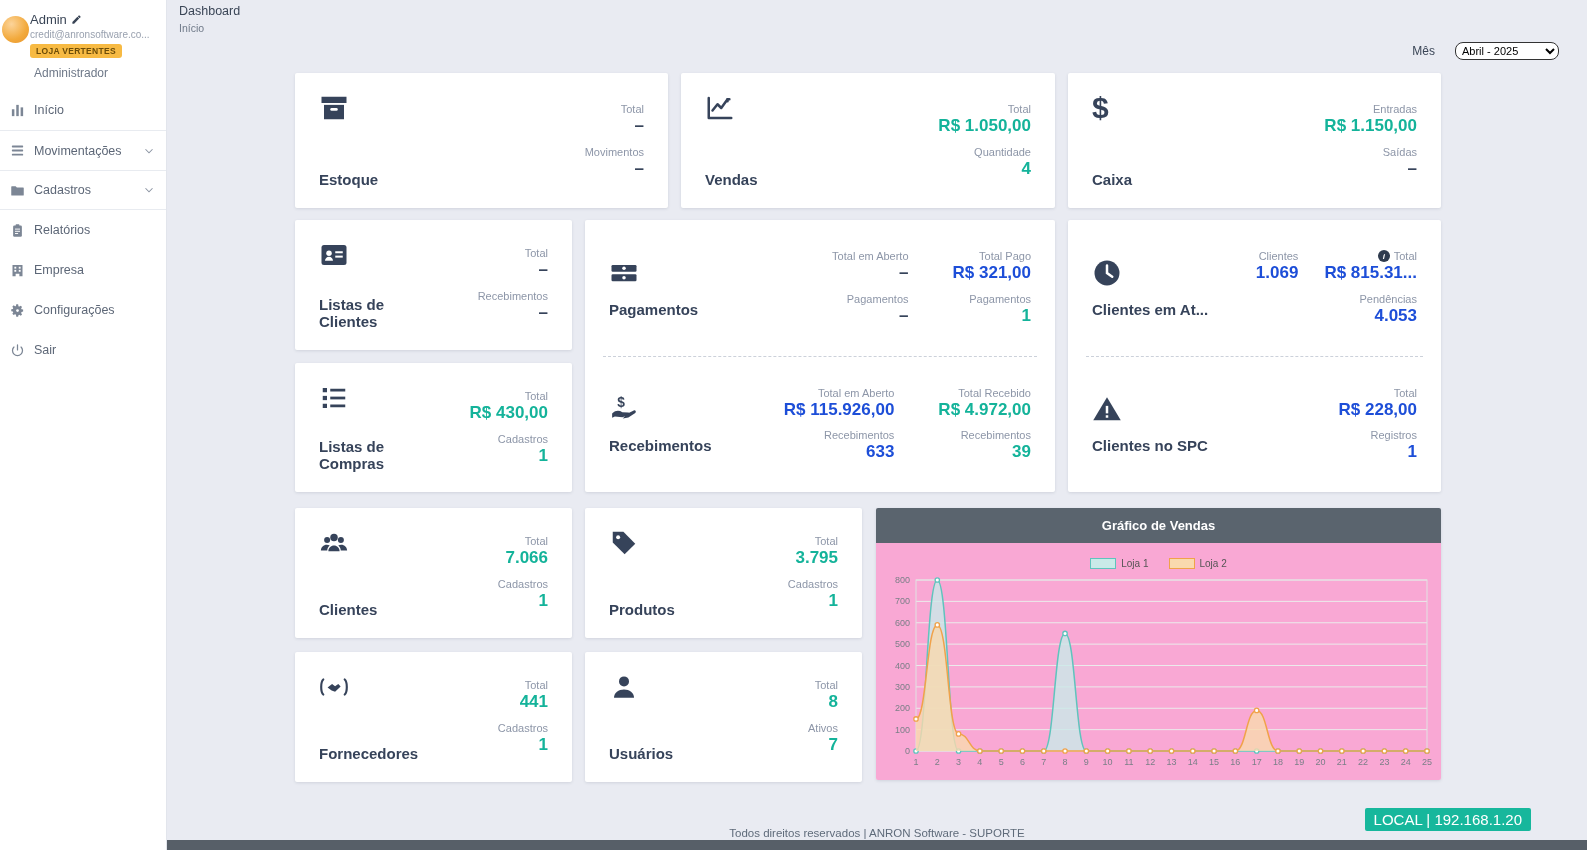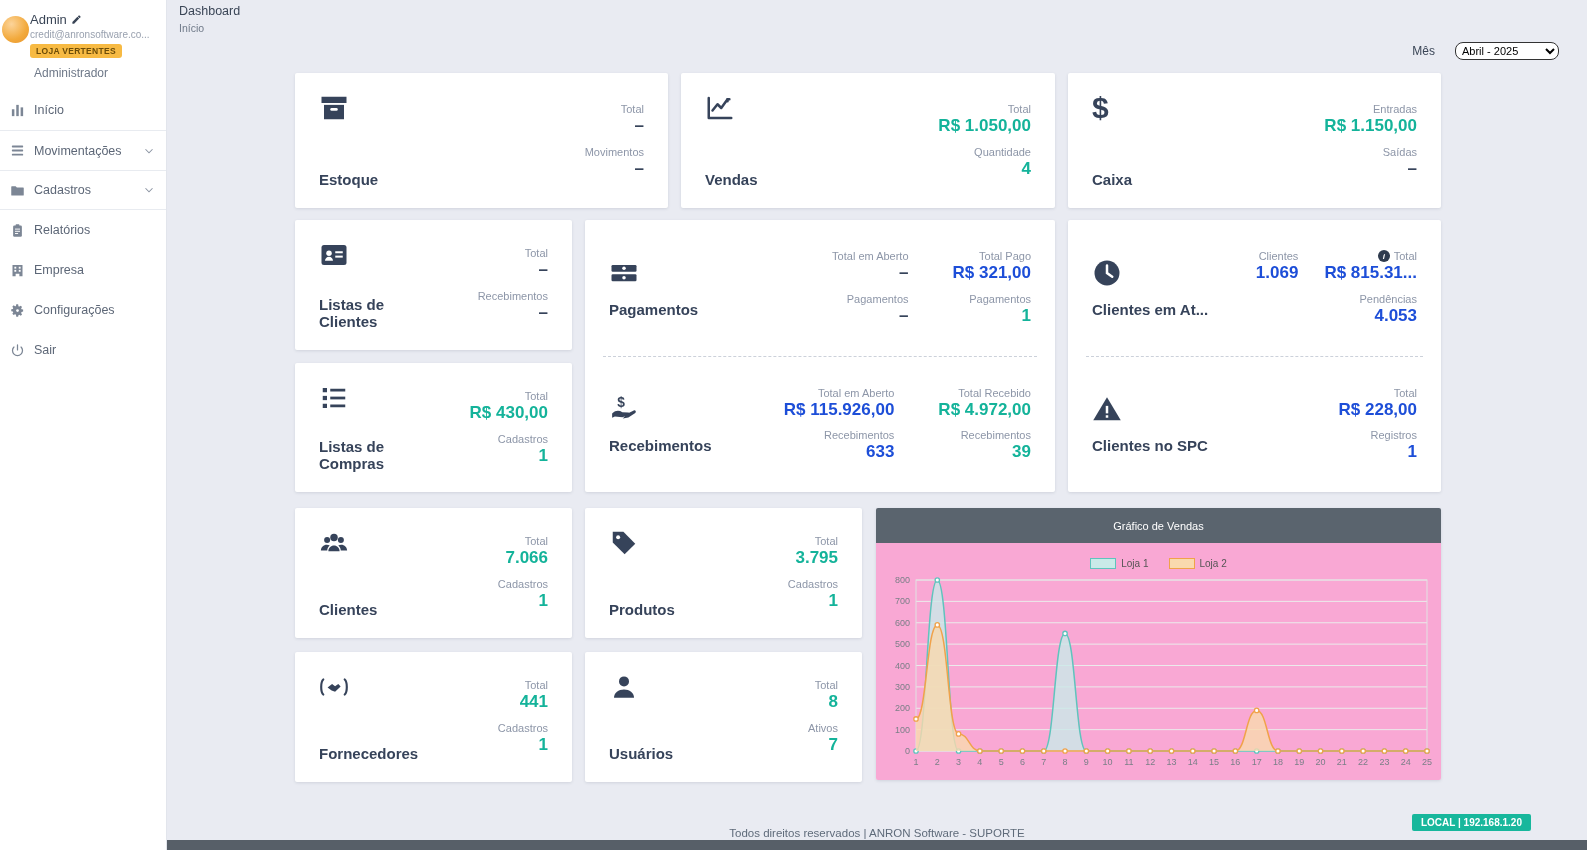--- a/index.html
+++ b/index.html
@@ -69,30 +69,30 @@
 .combo{display:flex;flex-direction:column}
 .half{flex:1;display:flex;align-items:center;padding:14px 24px}
 .half .card-left{align-self:auto;justify-content:center;gap:13px}
 .half-stats{margin-left:auto;display:flex;gap:44px}
 .vcol{display:flex;flex-direction:column;gap:10px;align-items:flex-end}
 .dash-divider{border-top:1px dashed #ccd1da;margin:0 18px}
 .atraso-stats{margin-left:auto;display:grid;grid-template-columns:auto auto;gap:10px 26px;justify-items:end}
 .cell-c2{grid-column:2}
 
 
-.chart-header{height:35px;background:#5a646e;color:#fff;font-size:11px;font-weight:normal;display:flex;align-items:center;justify-content:center;border-radius:2px 2px 0 0}
+.chart-header{height:35px;background:#5a646e;color:#fff;font-size:13px;font-weight:bold;display:flex;align-items:center;justify-content:center;border-radius:2px 2px 0 0}
 .chart-body{height:237px;background:#f9a8d4;padding-top:12px;border-radius:0 0 2px 2px}
 .legend{display:flex;justify-content:center;gap:20px;font-size:10px;color:#555;align-items:center;height:16px}
 .legend-item{display:flex;align-items:center}
 .legend-swatch{display:inline-block;width:26px;height:11px;border:1px solid #999;margin-right:5px;background:#eee}
 .chart-svg{display:block;margin:4px auto 0}
 
 
 .footer-text{position:absolute;left:0;right:0;bottom:11px;text-align:center;font-size:11.5px;color:#5f6b7a;z-index:1}
-.local-badge{position:absolute;right:56px;bottom:19px;background:#17b79c;color:#fff;font-size:10px;font-weight:bold;padding:3px 9px;border-radius:2px;z-index:2}
+.local-badge{position:absolute;right:56px;bottom:19px;background:#17b79c;color:#fff;font-size:15px;font-weight:normal;padding:3px 9px;border-radius:2px;z-index:2}
 .bottom-bar{position:absolute;left:0;right:0;bottom:0;height:10px;background:#575f68}
 </style>
 </head>
 <body>
 
 <div class="app">
 
   <aside class="sidebar">
     <div class="user-panel">
       <div class="avatar"></div>

